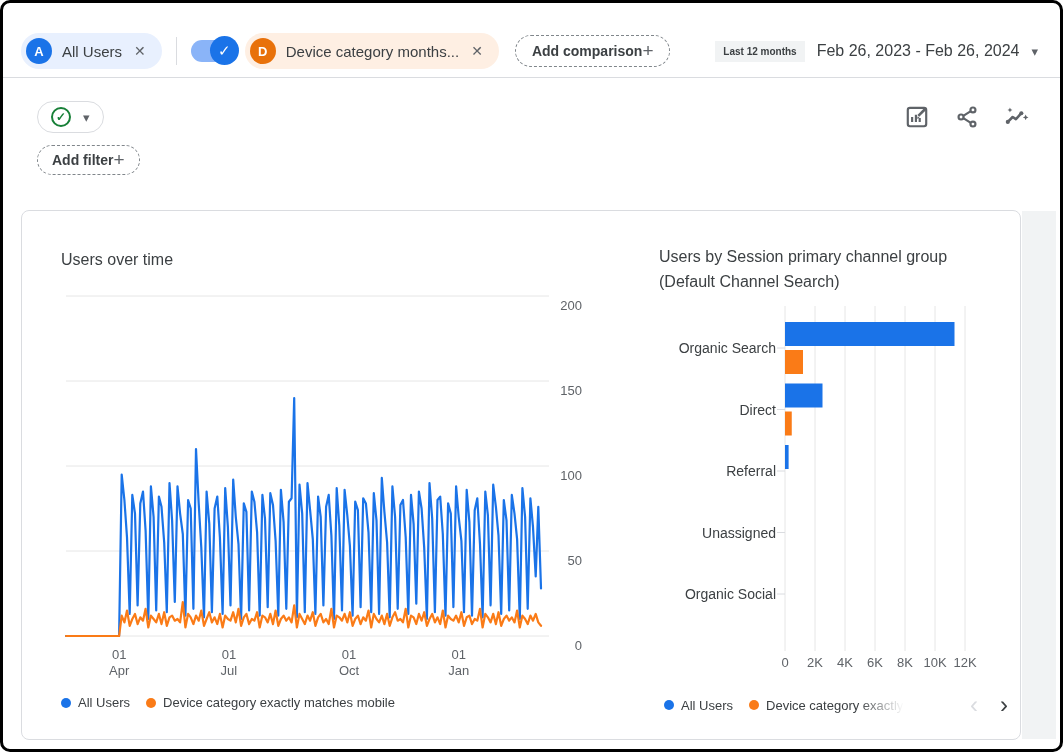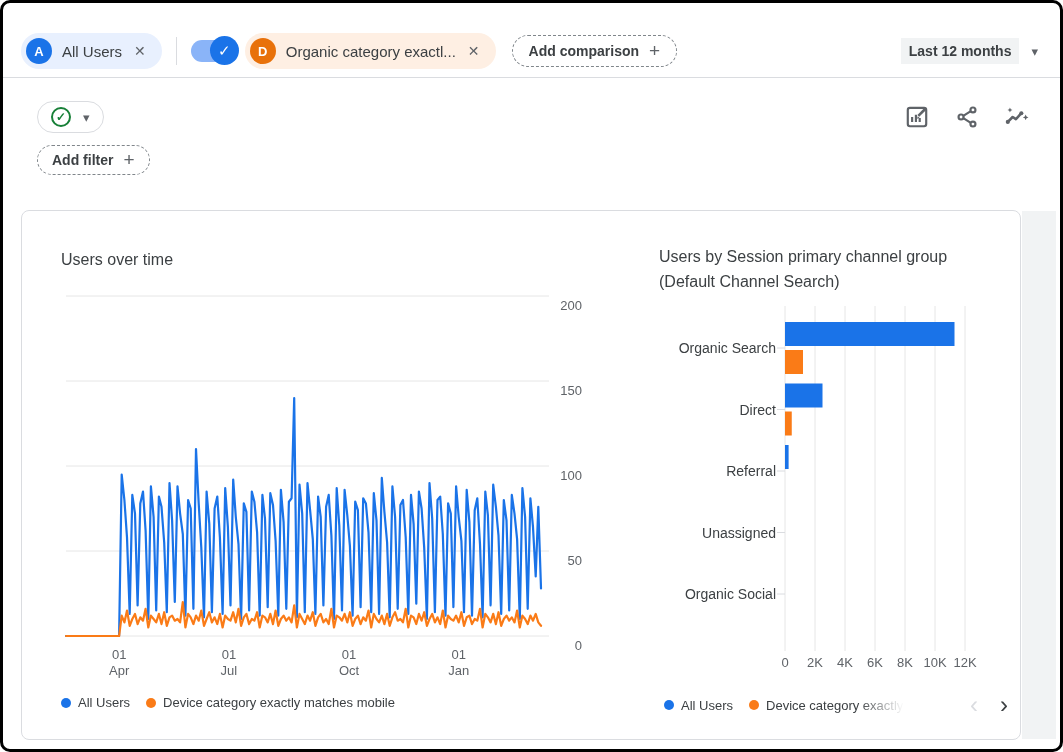--- a/index.html
+++ b/index.html
@@ -14,26 +14,26 @@
           border-radius:18px; padding:0 14px 0 5px; font-size:15px; color:#3c4043; }
   .chip .badge { width:26px; height:26px; border-radius:50%; color:#fff; font-size:13px;
                  font-weight:bold; display:flex; align-items:center; justify-content:center; }
   .chip .x { font-size:14px; color:#5f6368; cursor:pointer; padding:2px; }
   .vdiv { width:1px; height:28px; background:#dadce0; margin:0 14px; }
   .toggle { position:relative; width:40px; height:22px; border-radius:11px;
             background:#8ab4f8; margin-right:14px; flex:none; }
   .toggle .thumb { position:absolute; right:-8px; top:-4px; width:29px; height:29px;
                    border-radius:50%; background:#1a73e8; color:#fff; font-size:15px;
                    display:flex; align-items:center; justify-content:center; }
-  .dashed-btn { display:inline-flex; align-items:center; gap:10px; border:1px dashed #80868b;
+  .dashed-btn { display:inline-flex; align-items:center; gap:0; border:1px dashed #80868b;
                 border-radius:18px; padding:7px 16px; font-size:14px; font-weight:600;
                 color:#3c4043; background:#fff; cursor:pointer; white-space:nowrap; }
   .dashed-btn .plus { font-size:19px; font-weight:400; color:#5f6368; line-height:14px; }
   .date-area { margin-left:auto; display:flex; align-items:center; gap:12px; }
-  .date-label { background:#f1f3f4; padding:5px 8px; font-size:14px; font-weight:700; color:#3c4043; }
+  .date-label { background:#f1f3f4; padding:5px 8px; font-size:10px; font-weight:700; color:#3c4043; }
   .date-value { font-size:16px; color:#3c4043; }
   .caret { color:#5f6368; font-size:13px; }
 
   .hr { position:absolute; left:0; right:0; top:74px; height:1px; background:#dadce0; }
 
   
   .header-row { position:absolute; left:18px; top:94px; right:30px; height:40px;
                 display:flex; align-items:center; }
   .page-title { font-size:28px; font-weight:400; color:#202124; margin:0; }
   .check-pill { display:inline-flex; align-items:center; gap:12px; border:1px solid #dadce0;
@@ -83,29 +83,30 @@
       <span class="badge" style="background:#1a73e8">A</span>
       <span>All Users</span>
       <span class="x">✕</span>
     </div>
     <div class="vdiv"></div>
     <div class="toggle">
       <span class="thumb">✓</span>
     </div>
     <div class="chip" style="background:#feefe3">
       <span class="badge" style="background:#e8710a">D</span>
-      <span>Organic category exactl...</span>
+      <span>Device category months...</span>
       <span class="x">✕</span>
     </div>
     <button class="dashed-btn" style="margin-left:16px">
       <span>Add comparison</span>
       <span class="plus">+</span>
     </button>
     <div class="date-area">
       <span class="date-label">Last 12 months</span>
+      <span class="date-value">Feb 26, 2023 - Feb 26, 2024</span>
       <span class="caret">▾</span>
     </div>
   </div>
 
   <div class="hr"></div>
 
   <div class="header-row">
     <span class="check-pill">
       <span class="check-ring">✓</span>
       <span class="caret">▾</span>

